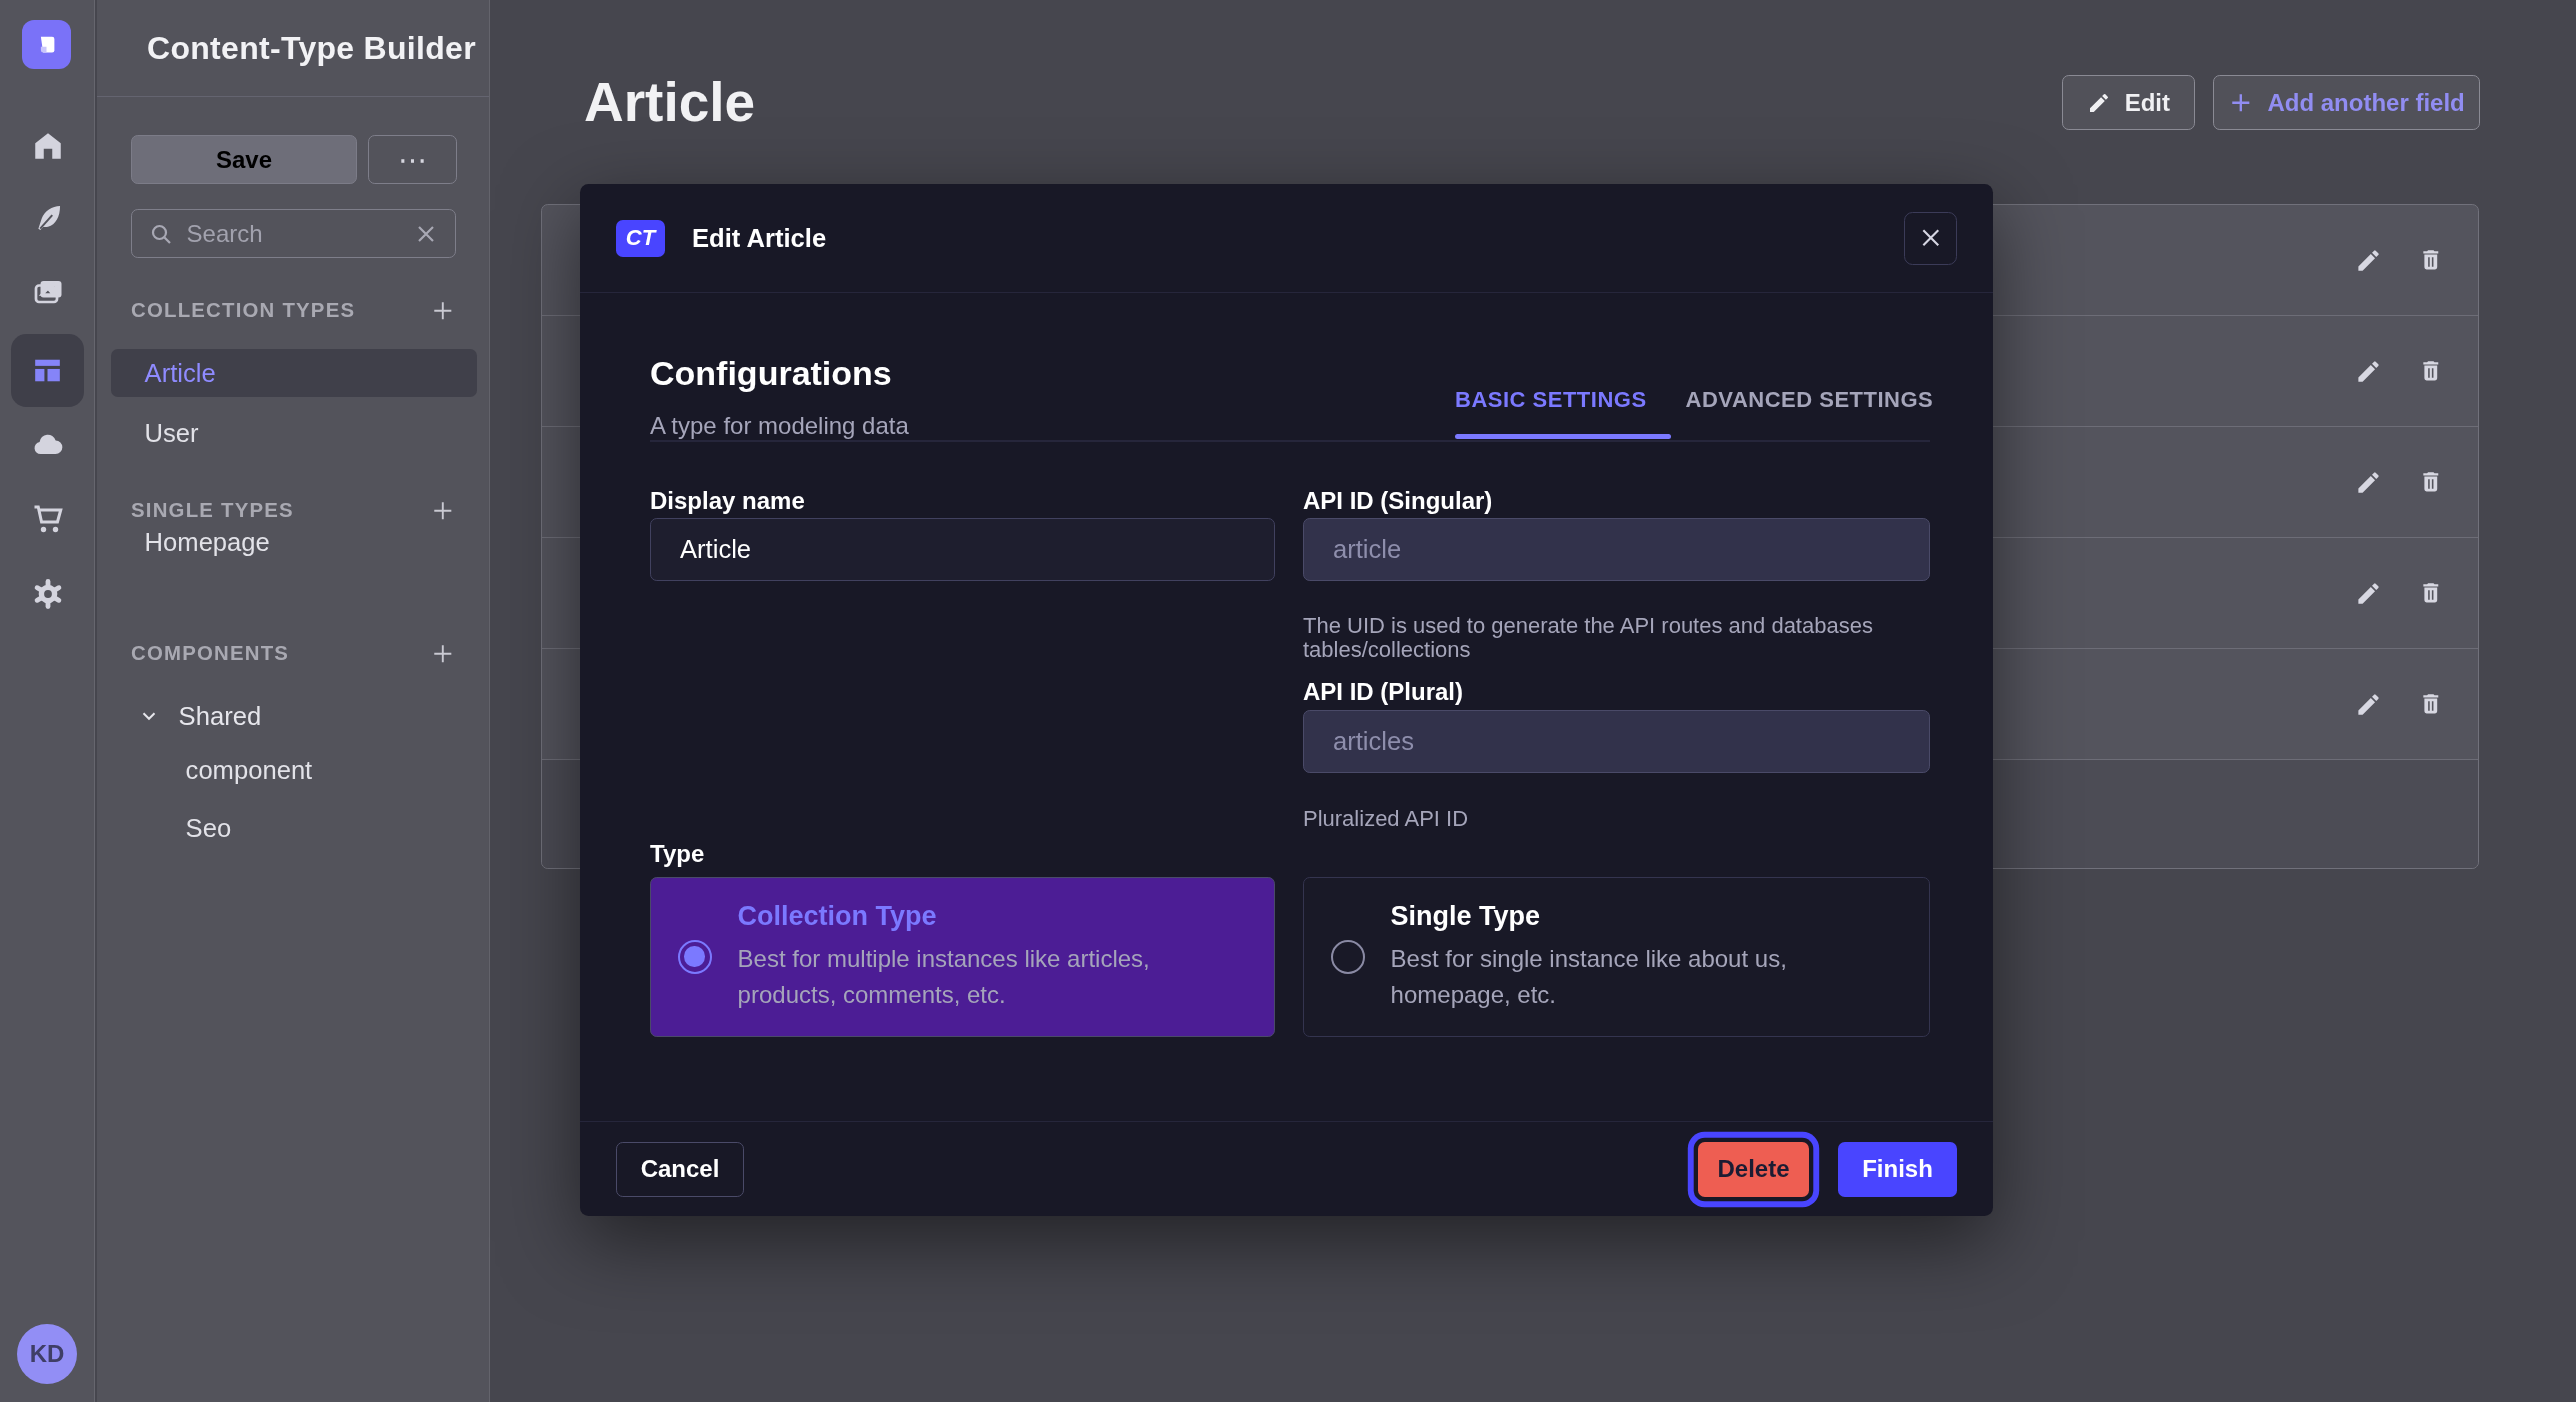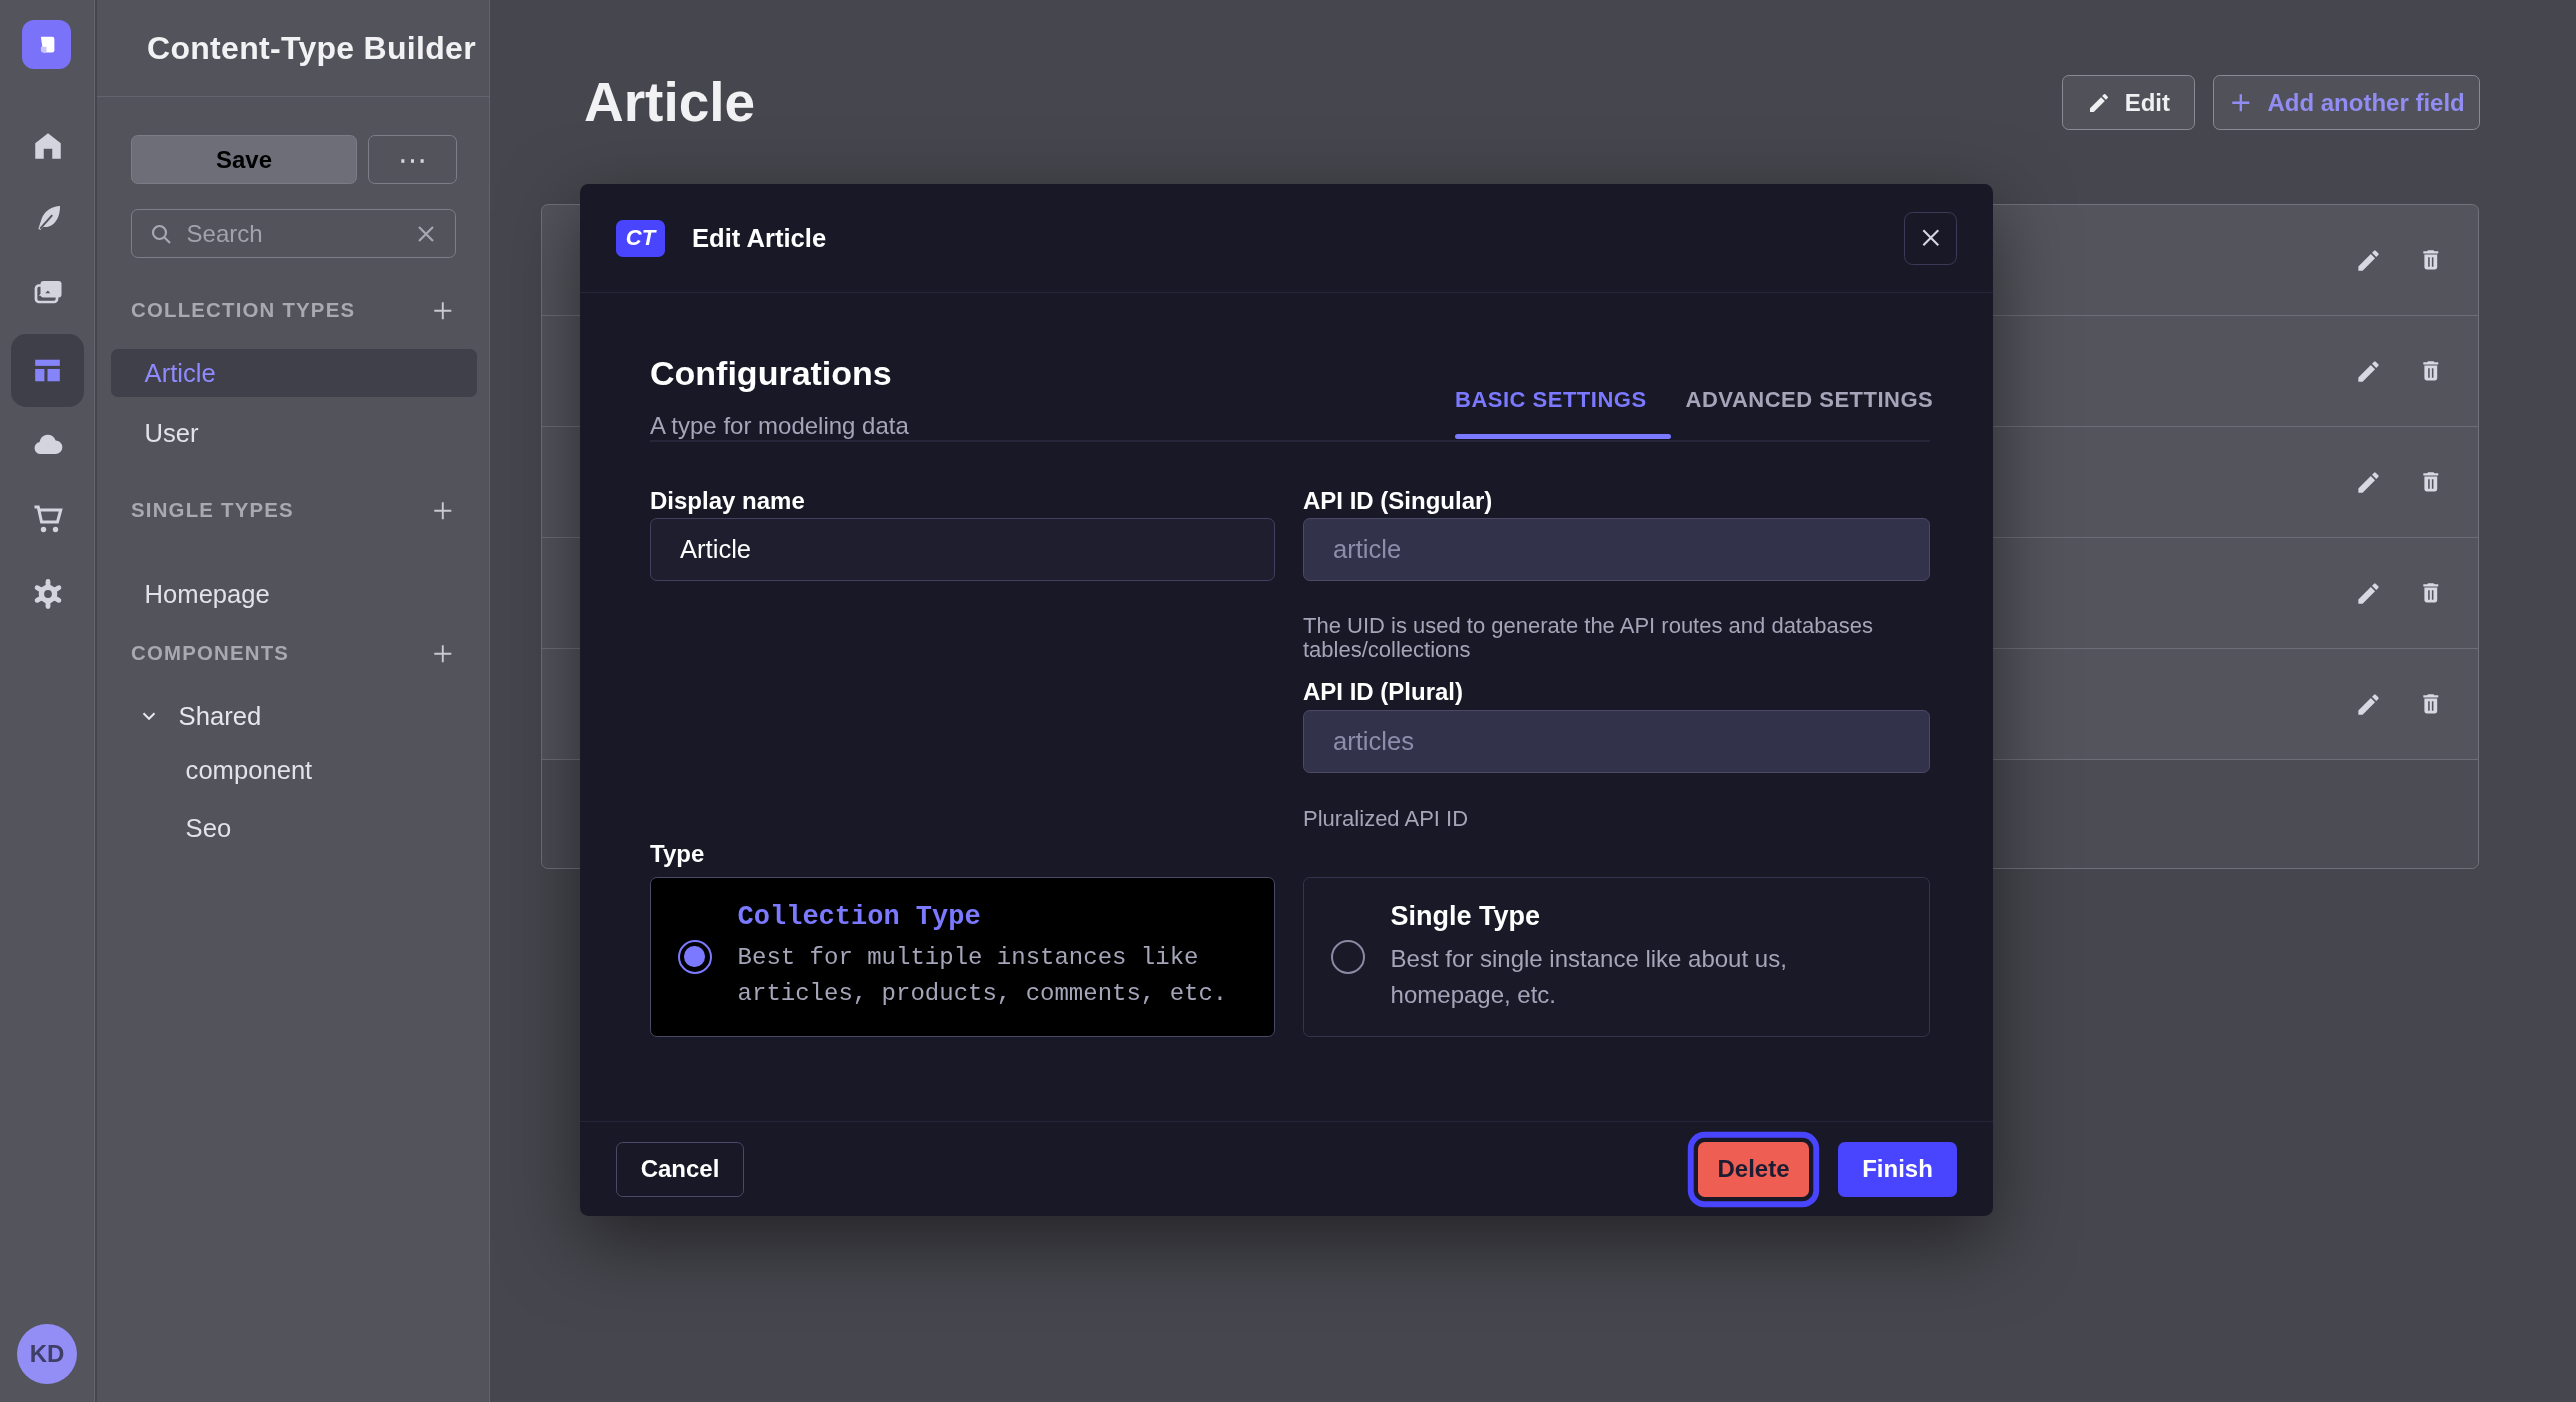--- a/index.html
+++ b/index.html
@@ -86,21 +86,21 @@
   .f-label { position:absolute; font-size:24px; font-weight:600; color:#fff; }
   .f-input { position:absolute; height:63px; border-radius:6.8px; font-size:25.6px; padding:0 29px;
              font-family:"Liberation Sans", sans-serif; outline:none; width:625px; }
   .f-input.editable { background:#1e1e2e; border:0.9px solid #41415f; color:#fff; }
   .f-input.disabled { background:#32324b; border:0.9px solid #4a4a68; color:#8e8eac; }
   .f-input.disabled::placeholder { color:#8e8eac; }
   .f-hint { position:absolute; font-size:22px; color:#a5a5ba; line-height:24px;margin-top:16px; }
 
   .type-card { position:absolute; top:693px; height:160px; border-radius:6.8px; display:flex; align-items:center;
                padding:0 27px; gap:25.6px; cursor:pointer; }
-  .type-card.selected { background:#000000; border:0.9px solid #4a4a68;font-family:Liberation Mono, monospace; }
+  .type-card.selected { background:#4c1d95; border:0.9px solid #4a4a68; }
   .type-card.unselected { background:#191927; border:0.9px solid #34344f; }
   .radio { width:34px; height:34px; border-radius:50%; flex:none; position:relative; }
   .radio.on { border:2.6px solid #7b79ff; }
   .radio.on::after { content:""; position:absolute; left:4.3px; top:4.3px; width:20.4px; height:20.4px; border-radius:50%; background:#7b79ff; }
   .radio.off { border:2.6px solid #8a8aa4; }
   .tc-title { font-size:27px; font-weight:600; color:#fff; }
   .tc-title.accent { color:#7b79ff; }
   .tc-desc { font-size:24px; color:#a5a5ba; line-height:36px; margin-top:8.5px; }
 
   .m-footer { position:absolute; left:0; right:0; bottom:0; height:95px; border-top:1.7px solid #26263b;
@@ -237,21 +237,21 @@
   </div>
 
   <div class="sec-head" style="top:498px;">
     <span class="sec-label">SINGLE TYPES</span>
     <span class="sec-plus">
       <svg width="25.6" height="25.6" viewBox="0 0 24 24" fill="none" stroke="currentColor" stroke-width="1.8">
           <path d="M12 4v16M4 12h16"></path>
         </svg>
     </span>
   </div>
-  <div class="sb-item" style="top:570px;">
+  <div class="sb-item" style="top:518px;">
     <span>Homepage</span>
   </div>
 
   <div class="sec-head" style="top:641px;">
     <span class="sec-label">COMPONENTS</span>
     <span class="sec-plus">
       <svg width="25.6" height="25.6" viewBox="0 0 24 24" fill="none" stroke="currentColor" stroke-width="1.8">
           <path d="M12 4v16M4 12h16"></path>
         </svg>
     </span>

